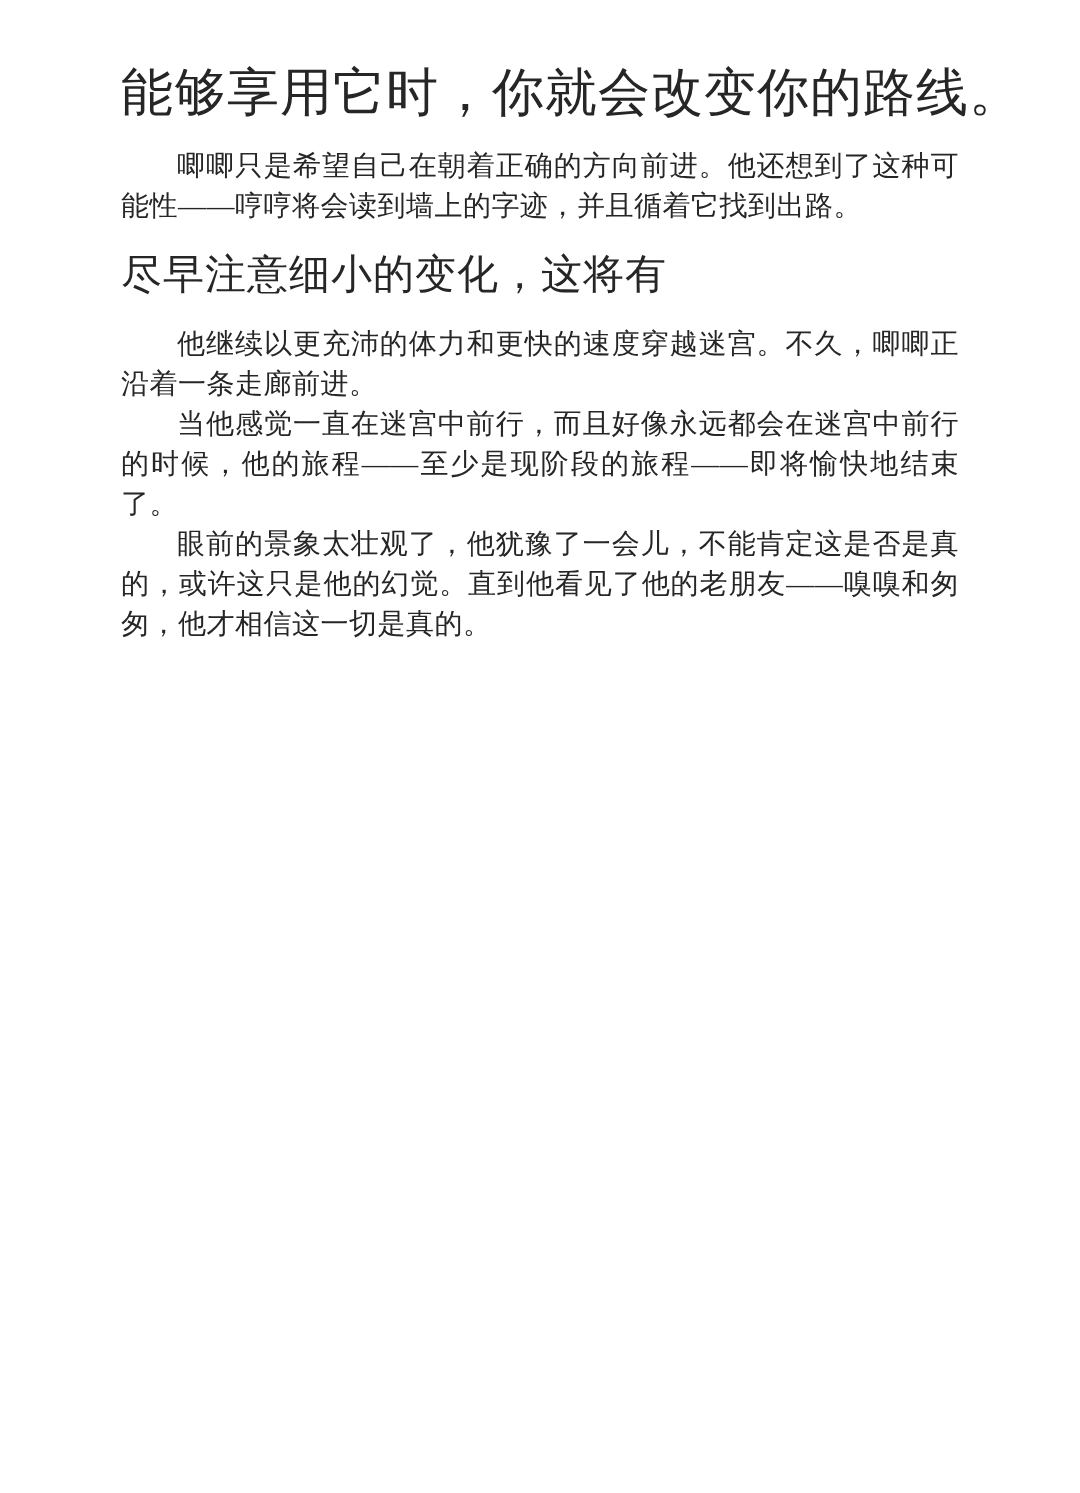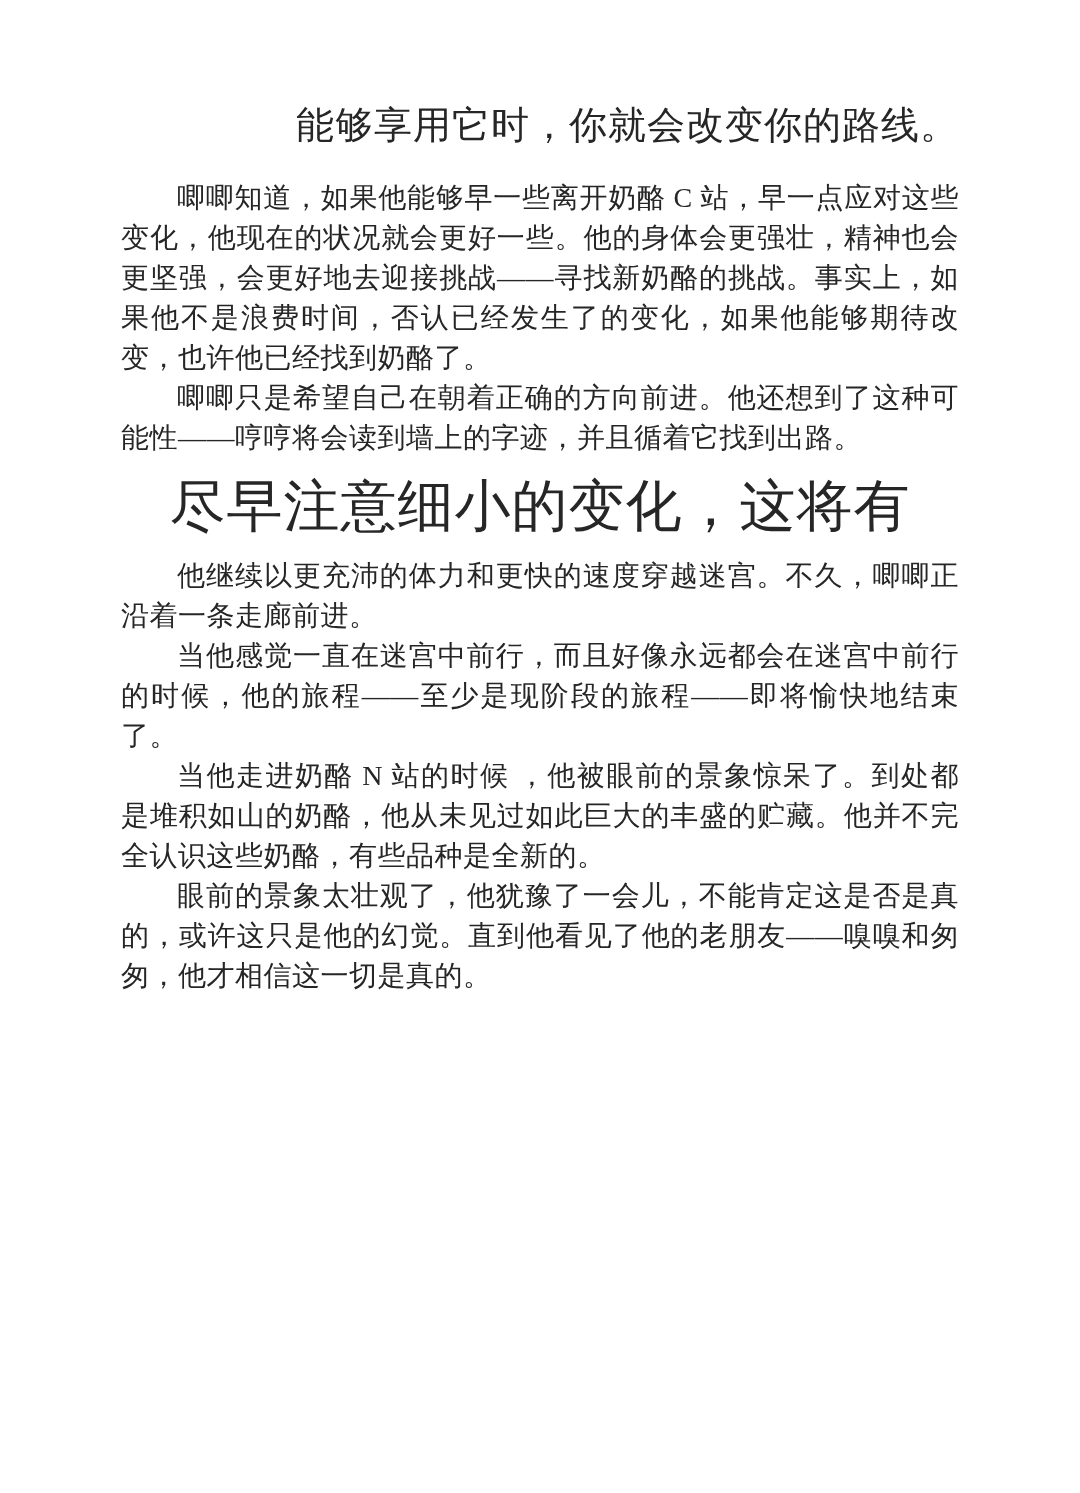--- a/index.html
+++ b/index.html
@@ -15,59 +15,57 @@
     overflow: hidden;
   }
   .page {
     box-sizing: border-box;
     width: 1080px;
     height: 1493px;
     padding: 0 121px;
     background: #ffffff;
   }
   .doc-title {
-    margin: 100px 0 28px 0;
-    font-size: 38px;
+    margin: 68px 0 28px 0;
+    font-size: 52px;
     font-weight: 400;
     line-height: 50px;
     letter-spacing: 1px;
     text-align: right;
     white-space: nowrap;
   }
   p.body-par {
     margin: 0;
     font-size: 28px;
     line-height: 40px;
     text-align: justify;
     text-indent: 2em;
     letter-spacing: 0.5px;
   }
   .quote-block {
     margin: 6px 0 8px 0;
   }
   .quote-line {
-    font-size: 56px;
+    font-size: 41px;
     line-height: 84px;
-    text-align: center;
+    text-align: left;
     letter-spacing: 1px;
     white-space: nowrap;
   }
 </style>
 </head>
 <body>
 
 <div class="page">
 
   <h1 class="doc-title">能够享用它时，你就会改变你的路线。</h1>
 
-  <p class="body-par">唧唧知道，如果他能够早一些离开奶酪 C 站，早一点应对这些变化，他现在的状况就会更好一些。他的身体会更强壮，精神也会更坚强，会更好地去迎接挑战——寻找新奶酪的挑战。事实上，如果他不是浪费时间，否认已经发生了的变化，如果他能够期待改变，也许他已经找到奶酪了。</p>
   <p class="body-par">唧唧只是希望自己在朝着正确的方向前进。他还想到了这种可能性——哼哼将会读到墙上的字迹，并且循着它找到出路。</p>
 
   <div class="quote-block">
     <div class="quote-line">尽早注意细小的变化，这将有</div>
   </div>
 
   <p class="body-par">他继续以更充沛的体力和更快的速度穿越迷宫。不久，唧唧正沿着一条走廊前进。</p>
   <p class="body-par">当他感觉一直在迷宫中前行，而且好像永远都会在迷宫中前行的时候，他的旅程——至少是现阶段的旅程——即将愉快地结束了。</p>
-  <p class="body-par">当他走进奶酪 N 站的时候 ，他被眼前的景象惊呆了。到处都是堆积如山的奶酪，他从未见过如此巨大的丰盛的贮藏。他并不完全认识这些奶酪，有些品种是全新的。</p>
   <p class="body-par">眼前的景象太壮观了，他犹豫了一会儿，不能肯定这是否是真的，或许这只是他的幻觉。直到他看见了他的老朋友——嗅嗅和匆匆，他才相信这一切是真的。</p>
 
 </div>
 
 </body></html>

